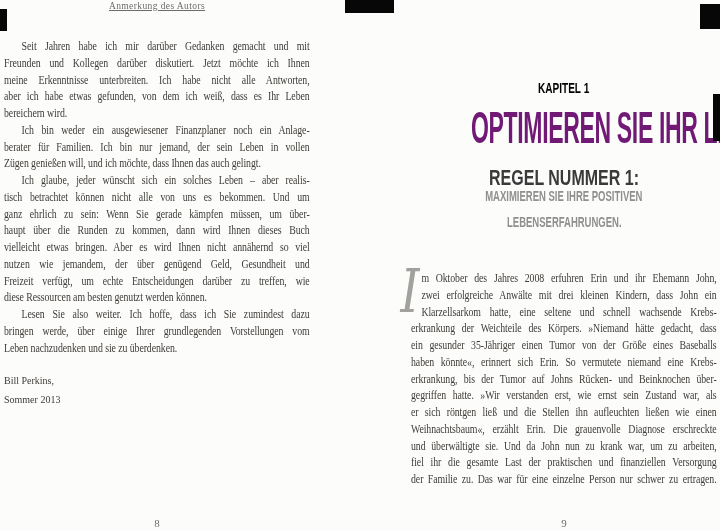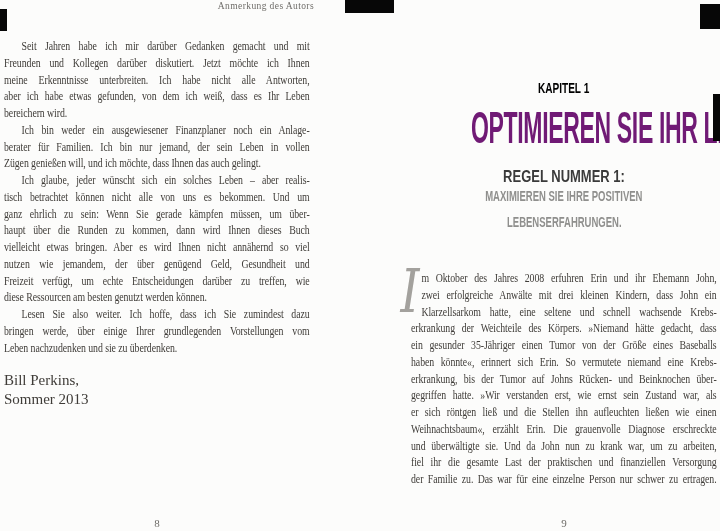--- a/index.html
+++ b/index.html
@@ -14,45 +14,45 @@
   }
   .bline{
     height:16.75px;line-height:16.75px;
     text-align:justify;text-align-last:justify;white-space:normal;overflow:visible;
   }
   .bline.first{padding-left:22px;}
   .bline.last{text-align:left;text-align-last:left;}
   .bline.dropindent{padding-left:13px;}
   
   .running-header{
-    position:absolute;left:0;top:1px;width:314px;text-align:right;
-    font-size:9.5px;letter-spacing:0.4px;color:#6e6c68;
+    position:absolute;left:0;top:1px;width:314px;text-align:center;
+    font-size:9.5px;letter-spacing:0.4px;color:#6e6c68;text-decoration:underline;
   }
   .left-body{left:4px;top:38px;}
   .signature{
     position:absolute;left:4px;top:371px;color:#3f3c38;
-    font-size:15px;line-height:19.2px;
+    font-size:10px;line-height:19.2px;
   }
   .pagenum{
     position:absolute;width:306px;text-align:center;top:517px;
     font-size:11px;color:#6e6c68;
   }
   .pagenum.left{left:4px;}
   .pagenum.right{left:411px;}
   
   .headline{
     position:absolute;left:411px;width:306px;text-align:center;
     font-family:"Liberation Sans", sans-serif;font-weight:bold;white-space:nowrap;
   }
   .headline > span{display:inline-block;transform-origin:center top;}
   .kicker{top:80px;font-size:12px;color:#000000;}
   .kicker > span{transform:scale(0.84,1.16);}
   .chapter-title{top:103px;font-size:32px;letter-spacing:-0.5px;color:#701a75;}
   .chapter-title > span{transform:scale(0.72,1.38);}
-  .rule-heading{top:166px;font-size:13px;color:#3a3a3a;}
+  .rule-heading{top:166px;font-size:16px;color:#3a3a3a;}
   .rule-heading > span{transform:scale(1,1.33);}
   .rule-sub{font-size:10px;color:#8f8f8d;}
   .rule-sub > span{transform:scale(0.95,1.43);}
   .rule-sub.l1{top:188px;text-decoration:underline;}
   .rule-sub.l2{top:214px;}
   
   .right-body{left:411px;top:270px;}
   .dropcap{
     position:absolute;left:-13px;top:-9px;width:16px;
     font-family:"DejaVu Serif", serif;font-style:italic;font-weight:normal;

